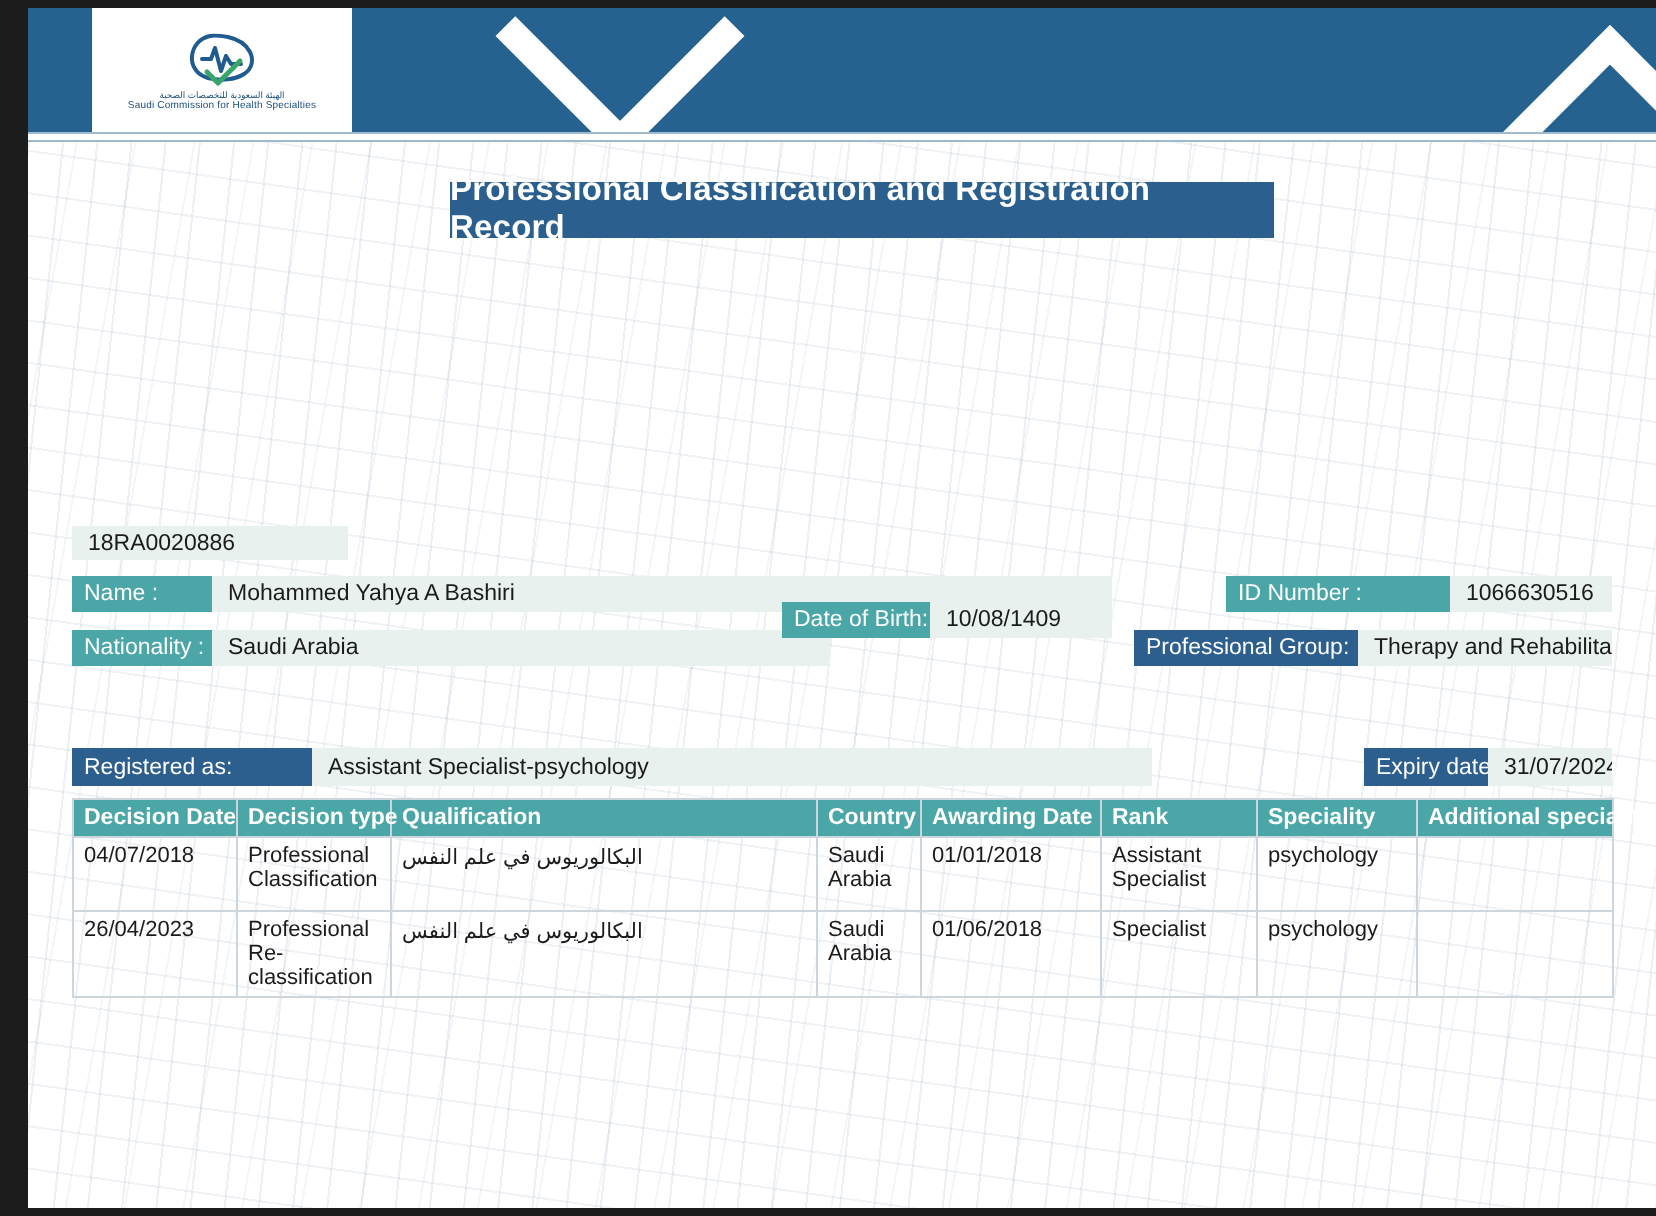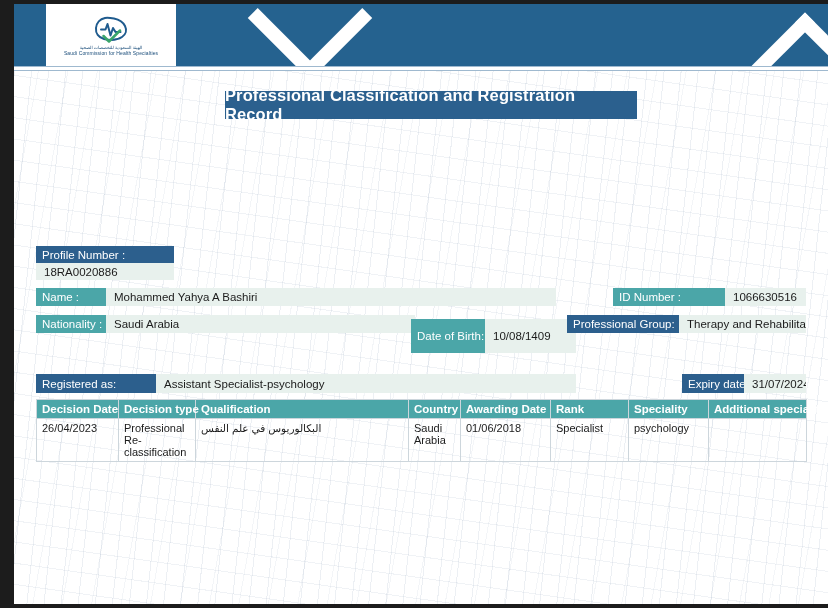--- a/index.html
+++ b/index.html
@@ -206,41 +206,38 @@
       <div class="logo-text-ar">الهيئة السعودية للتخصصات الصحية</div>
       <div class="logo-text-en">Saudi Commission for Health Specialties</div>
     </div>
   </div>
   <div class="header-underline"></div>
 
   <div class="doc-body">
 
     <div class="doc-title">Professional Classification and Registration Record</div>
 
-    <div class="chip" style="left:22px; top:175px; width:138px; height:17px;">
-      <div class="chip-label lbl-dark" style="width:100%;">Profile Number :</div>
-    </div>
     <div class="value-strip" style="left:22px; top:192px; width:138px; height:17px;">18RA0020886</div>
 
     <div class="chip" style="left:22px; top:217px; width:520px; height:18px;">
       <div class="chip-label lbl-teal" style="width:70px;">Name :</div>
       <div class="chip-value">Mohammed Yahya A Bashiri</div>
     </div>
 
     <div class="chip" style="left:553px; top:217px; width:239px; height:18px;">
       <div class="chip-label lbl-teal" style="width:112px;margin-left:46px;">ID Number :</div>
       <div class="chip-value">1066630516</div>
     </div>
 
     <div class="chip" style="left:22px; top:244px; width:379px; height:18px;">
       <div class="chip-label lbl-teal" style="width:70px;">Nationality :</div>
       <div class="chip-value">Saudi Arabia</div>
     </div>
 
-    <div class="chip" style="left:377px; top:248px; width:165px; height:34px;margin-left:20px;">
+    <div class="chip" style="left:377px; top:230px; width:165px; height:18px;">
       <div class="chip-label lbl-teal" style="width:74px;">Date of Birth:</div>
       <div class="chip-value">10/08/1409</div>
     </div>
 
     <div class="chip" style="left:553px; top:244px; width:239px; height:18px;">
       <div class="chip-label lbl-dark" style="width:112px;">Professional Group:</div>
       <div class="chip-value">Therapy and Rehabilitation</div>
     </div>
 
     <div class="chip" style="left:22px; top:303px; width:540px; height:19px;">
@@ -271,20 +268,30 @@
           <th>Qualification</th>
           <th>Country</th>
           <th>Awarding Date</th>
           <th>Rank</th>
           <th>Speciality</th>
           <th>Additional speciality</th>
         </tr>
       </thead>
       <tbody>
         <tr>
+          <td>04/07/2018</td>
+          <td>Professional Classification</td>
+          <td class="cell-ar">البكالوريوس في علم النفس</td>
+          <td>Saudi Arabia</td>
+          <td>01/01/2018</td>
+          <td>Assistant Specialist</td>
+          <td>psychology</td>
+          <td></td>
+        </tr>
+        <tr>
           <td>26/04/2023</td>
           <td>Professional Re-classification</td>
           <td class="cell-ar">البكالوريوس في علم النفس</td>
           <td>Saudi Arabia</td>
           <td>01/06/2018</td>
           <td>Specialist</td>
           <td>psychology</td>
           <td></td>
         </tr>
       </tbody>

